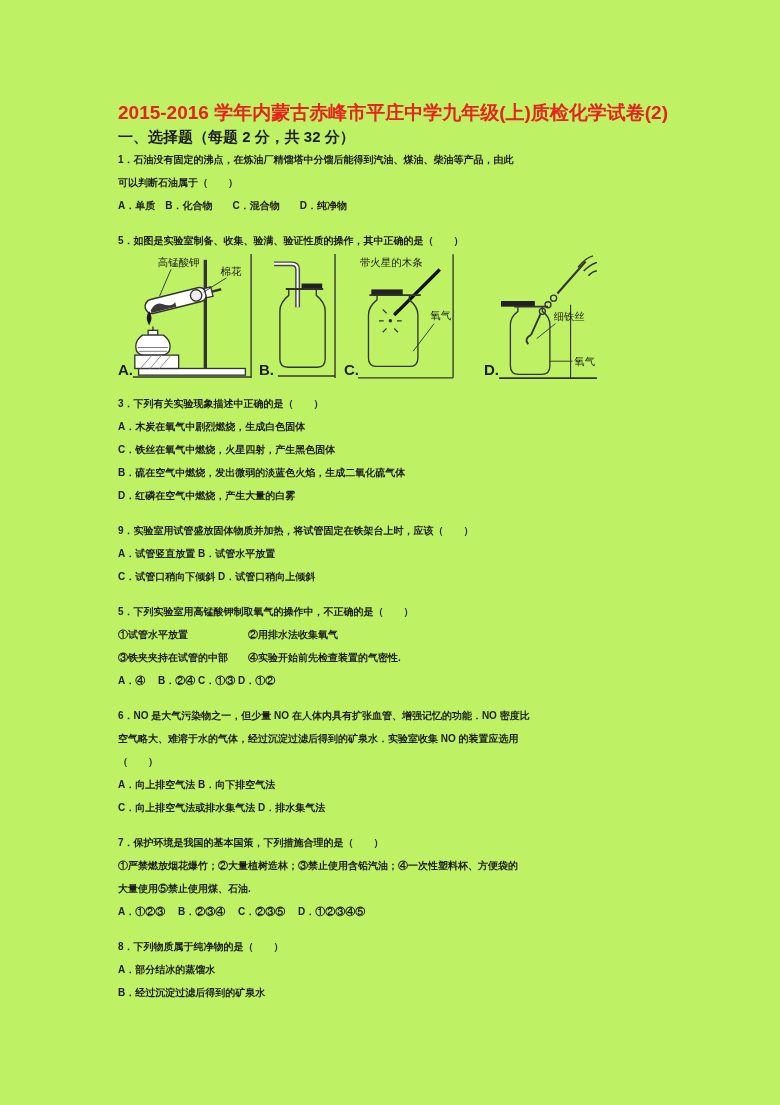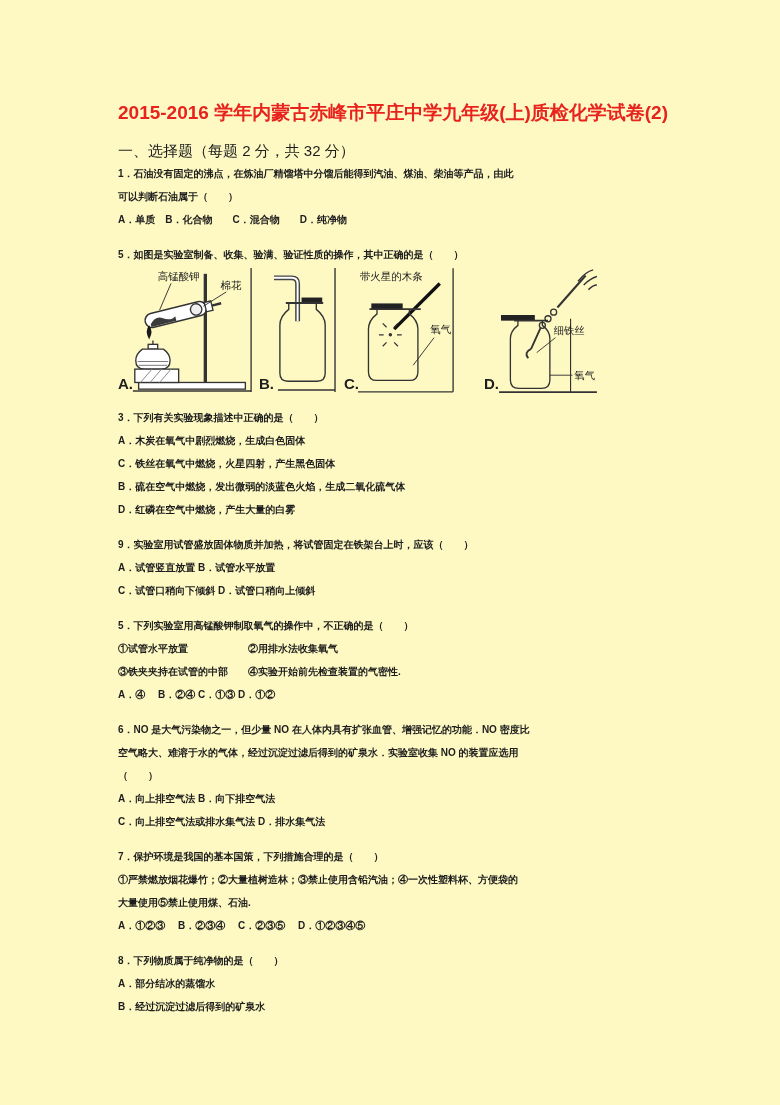--- a/index.html
+++ b/index.html
@@ -1,21 +1,21 @@
 <!DOCTYPE html>
 <html style="--color-title: #e8221c; --color-text: #1d1d1d;"><head>
 <meta charset="utf-8">
 <style>
   html,body{margin:0;padding:0;background:#ffffff;}
-  .page{position:relative;width:780px;height:1105px;background:#fef9c3;overflow:hidden;
+  .page{position:relative;width:780px;height:1105px;background:#bef264;overflow:hidden;
         font-family:"Liberation Sans", sans-serif;color:var(--color-text,#1d1d1d);}
   .content{position:absolute;left:118px;top:100px;width:585px;}
   .title{font-size:19px;font-weight:bold;line-height:25px;white-space:pre;
          color:var(--color-title,#e8221c);}
-  .section{font-size:15px;font-weight:normal;line-height:23px;margin-top:14px;white-space:pre;}
+  .section{font-size:15px;font-weight:bold;line-height:23px;white-space:pre;}
   .question{margin-bottom:12px;}
   .qline{font-size:10px;font-weight:700;line-height:23px;white-space:pre;}
   .fig-row{position:relative;height:126px;margin:2px 0 4px 0;}
   .fig{position:absolute;top:0;}
   .fig-tag{position:absolute;bottom:2px;font-size:15px;font-weight:600;}
   svg text{font-family:"Liberation Sans", sans-serif;}
 </style>
 </head>
 <body>
 

